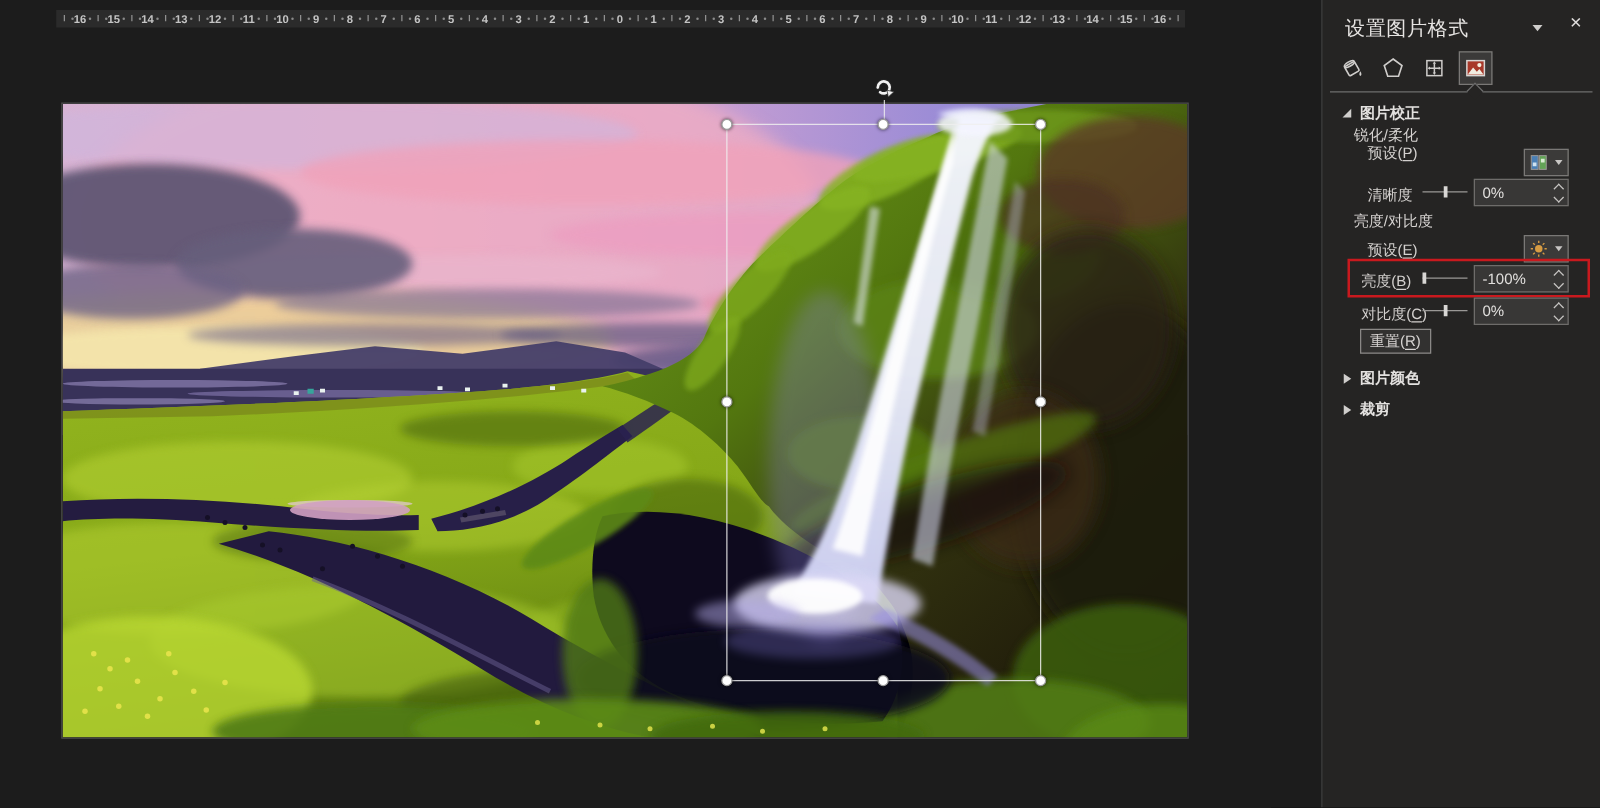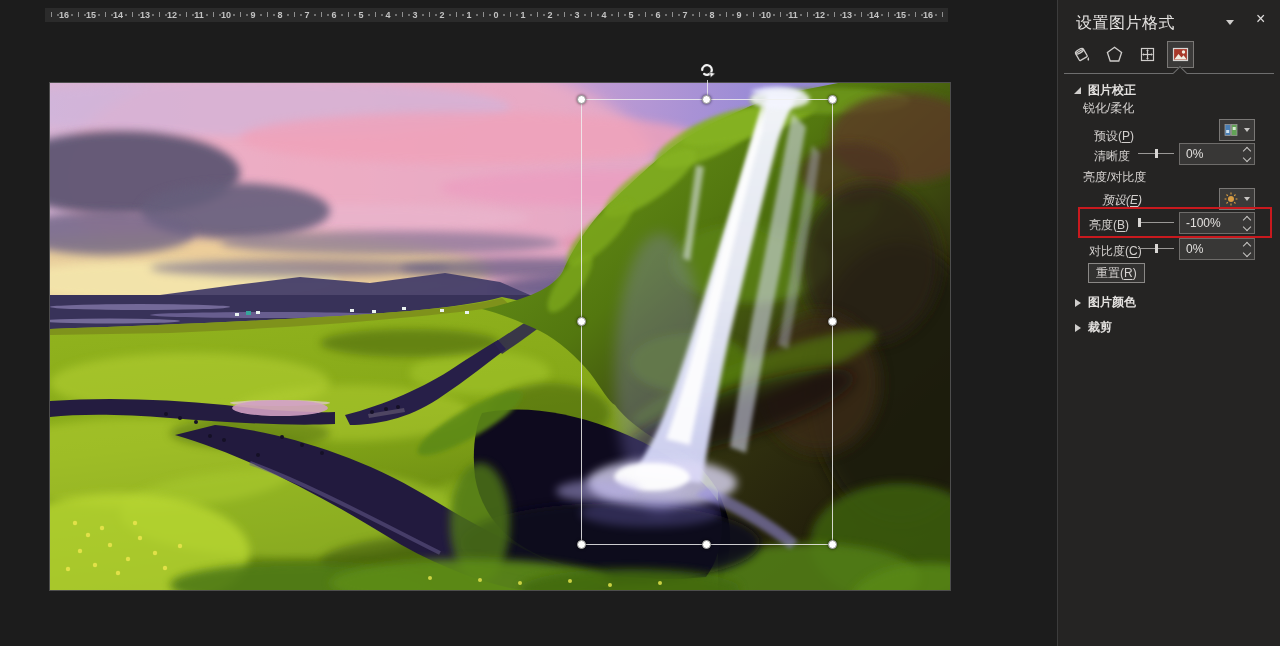--- a/index.html
+++ b/index.html
@@ -450,21 +450,21 @@
     <div class="tab-divider">
         <span class="notch"></span>
       </div>
 
     <div class="sec-hdr" style="left:16px;top:82px;">
       <span class="tri-open"></span>
       <span>图片校正</span>
     </div>
     <div class="sub-hdr" style="left:25px;top:100px;">锐化/柔化</div>
 
-    <div class="lbl" style="left:36px;top:128px;">预设(<u>P</u>)</div>
+    <div class="lbl" style="left:36px;top:114px;">预设(<u>P</u>)</div>
     <div class="dd" style="top:119px;">
       <svg class="icon-svg" width="14" height="14" viewBox="0 0 14 14">
         <rect x="1" y="1.5" width="5.5" height="11" fill="#4a7fb5" stroke="#9a9896" stroke-width=".8"></rect>
         <rect x="7.5" y="1.5" width="5.5" height="11" fill="#62a356" stroke="#9a9896" stroke-width=".8"></rect>
         <rect x="2.2" y="7" width="3" height="3" fill="#cfe2f0"></rect>
           <rect x="8.7" y="4" width="3" height="3" fill="#d8ecd2"></rect>
       </svg>
       <span class="dd-chev"></span>
     </div>
 
@@ -476,21 +476,21 @@
     <div class="spinbox" style="top:143px;">
       <input value="0%" style="">
       <span class="spin">
         <span class="chev up"></span>
         <span class="chev dn"></span>
       </span>
     </div>
 
     <div class="sub-hdr" style="left:25px;top:169px;">亮度/对比度</div>
 
-    <div class="lbl" style="left:44px;top:192px;font-style:italic;">预设(<u>E</u>)</div>
+    <div class="lbl" style="left:36px;top:192px;">预设(<u>E</u>)</div>
     <div class="dd" style="top:188px;">
       <svg class="icon-svg" width="14" height="14" viewBox="0 0 14 14">
         <circle cx="7" cy="7" r="3" fill="#d79c43"></circle>
         <g stroke="#d79c43" stroke-width="1.1">
           <line x1="7" y1="0.6" x2="7" y2="2.4"></line>
             <line x1="7" y1="11.6" x2="7" y2="13.4"></line>
           <line x1="0.6" y1="7" x2="2.4" y2="7"></line>
             <line x1="11.6" y1="7" x2="13.4" y2="7"></line>
           <line x1="2.5" y1="2.5" x2="3.8" y2="3.8"></line>
             <line x1="10.2" y1="10.2" x2="11.5" y2="11.5"></line>

